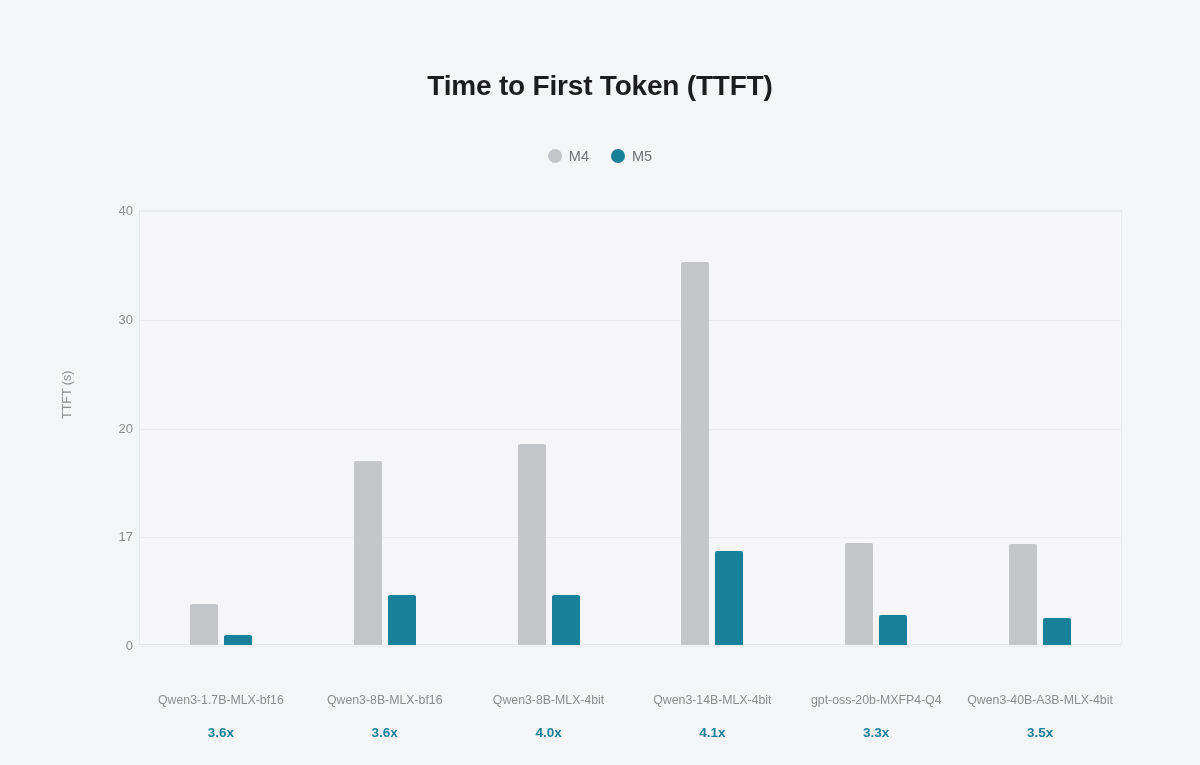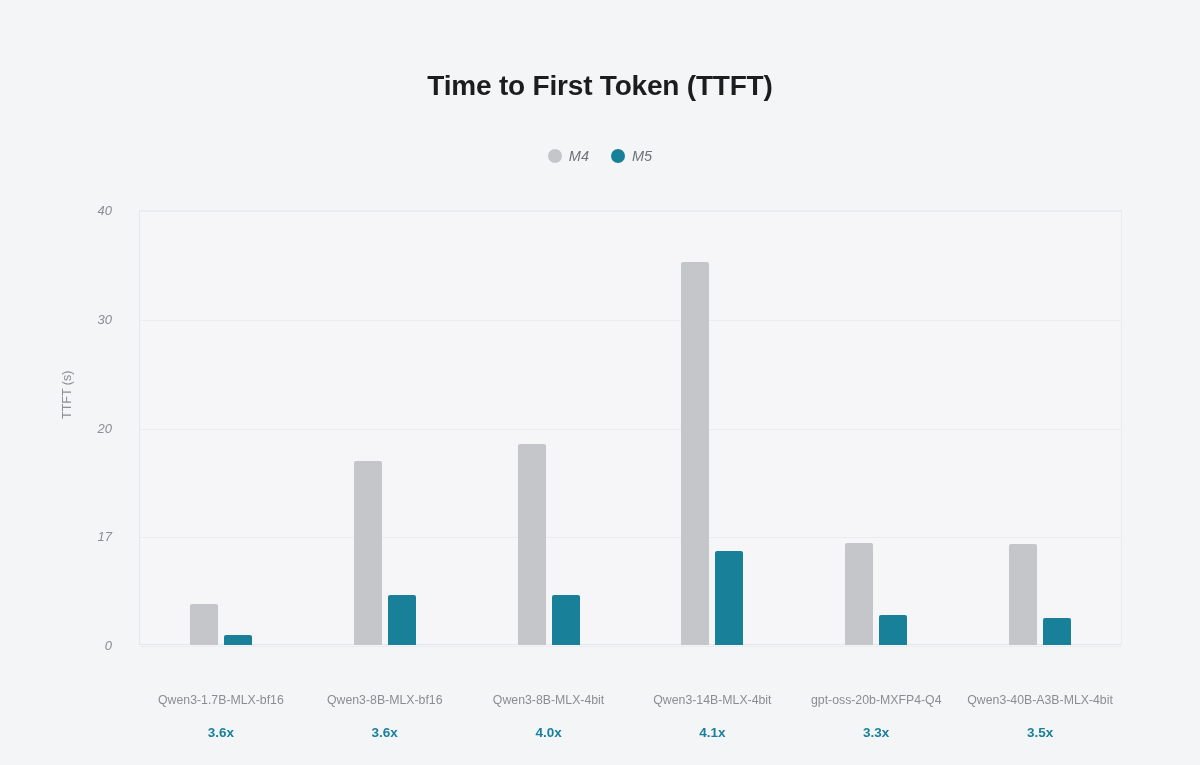--- a/index.html
+++ b/index.html
@@ -33,21 +33,20 @@
 
   .legend {
     position: absolute;
     top: 148px;
     left: 0;
     width: 1200px;
     display: flex;
     justify-content: center;
     align-items: center;
     gap: 22px;
-    font-style: italic;
   }
   .legend-item {
     display: flex;
     align-items: center;
     gap: 7px;
   }
   .legend-swatch {
     width: 14px;
     height: 14px;
     border-radius: 50%;
@@ -103,27 +102,26 @@
   .ytick-holder {
     position: absolute;
     left: 0;
     top: 0;
     width: 1200px;
     height: 765px;
     pointer-events: none;
   }
   .ytick-abs {
     position: absolute;
-    left: 76px;
+    left: 97px;
     width: 36px;
     text-align: right;
     font-size: 13px;
     color: #8b8d92;
     transform: translateY(-50%);
-    font-style: italic;
   }
 
   .groups {
     position: absolute;
     left: 139px;
     top: 210px;
     width: 983px;
     height: 435px;
     display: flex;
   }

